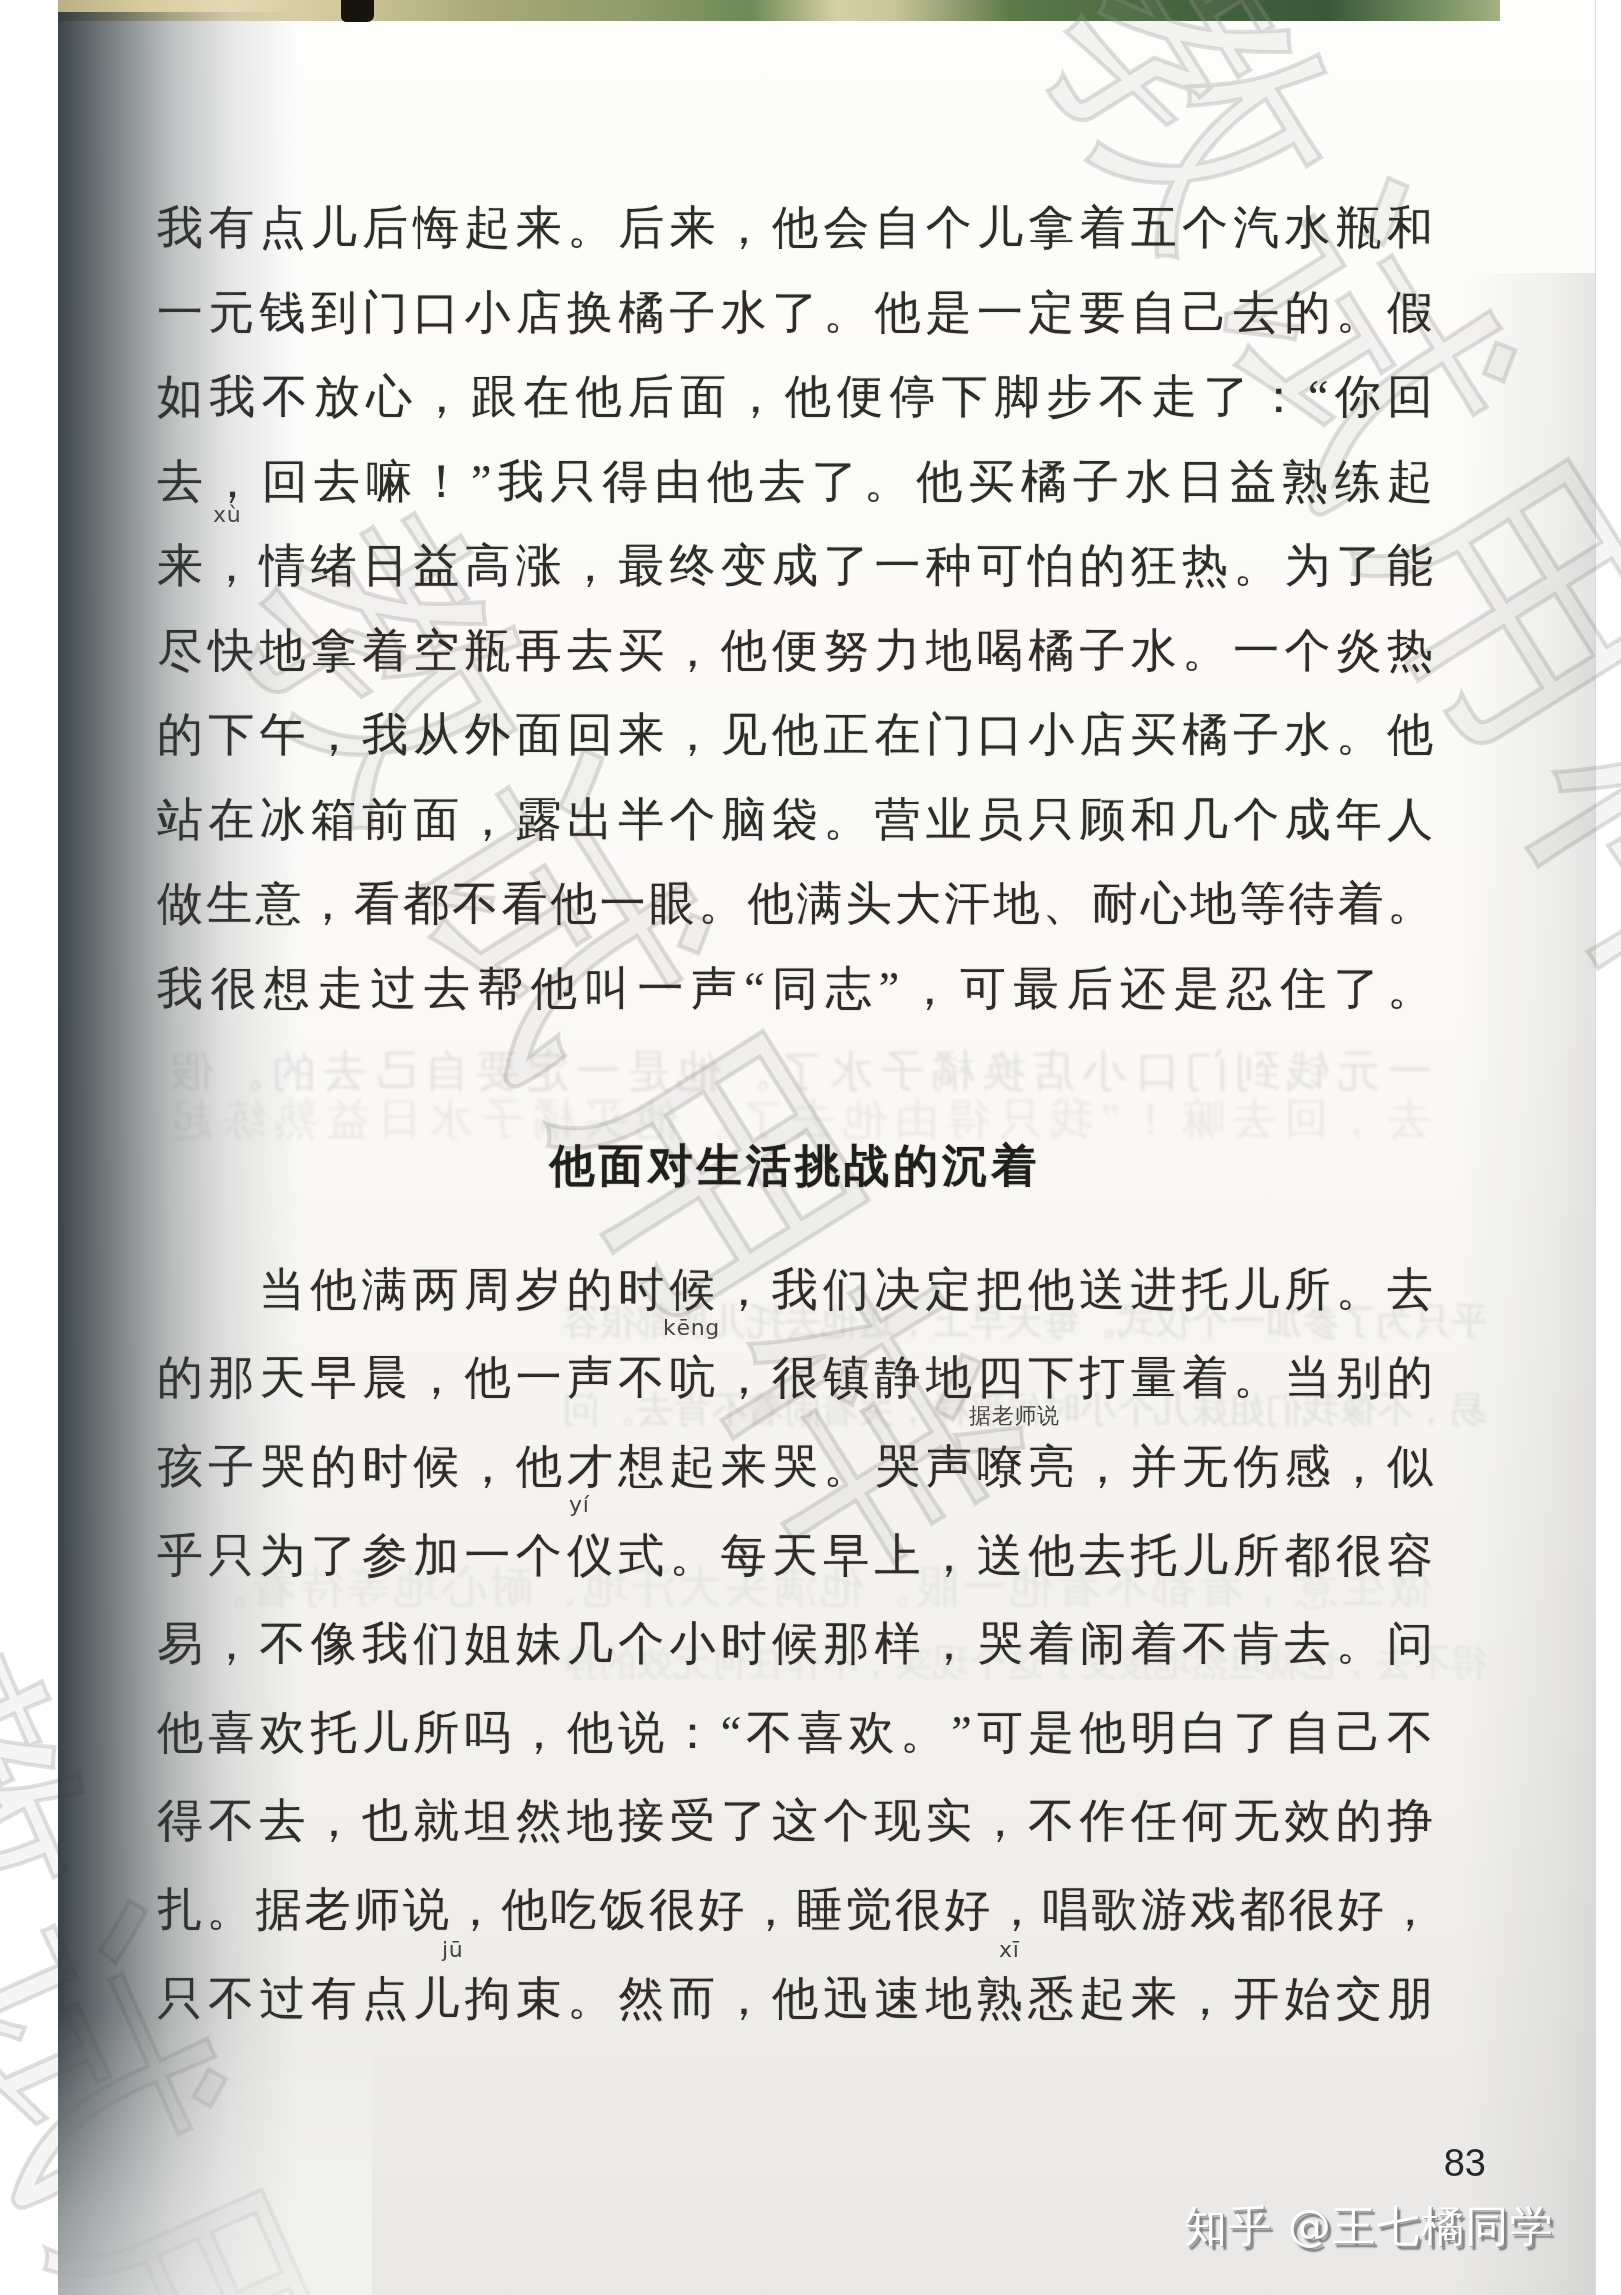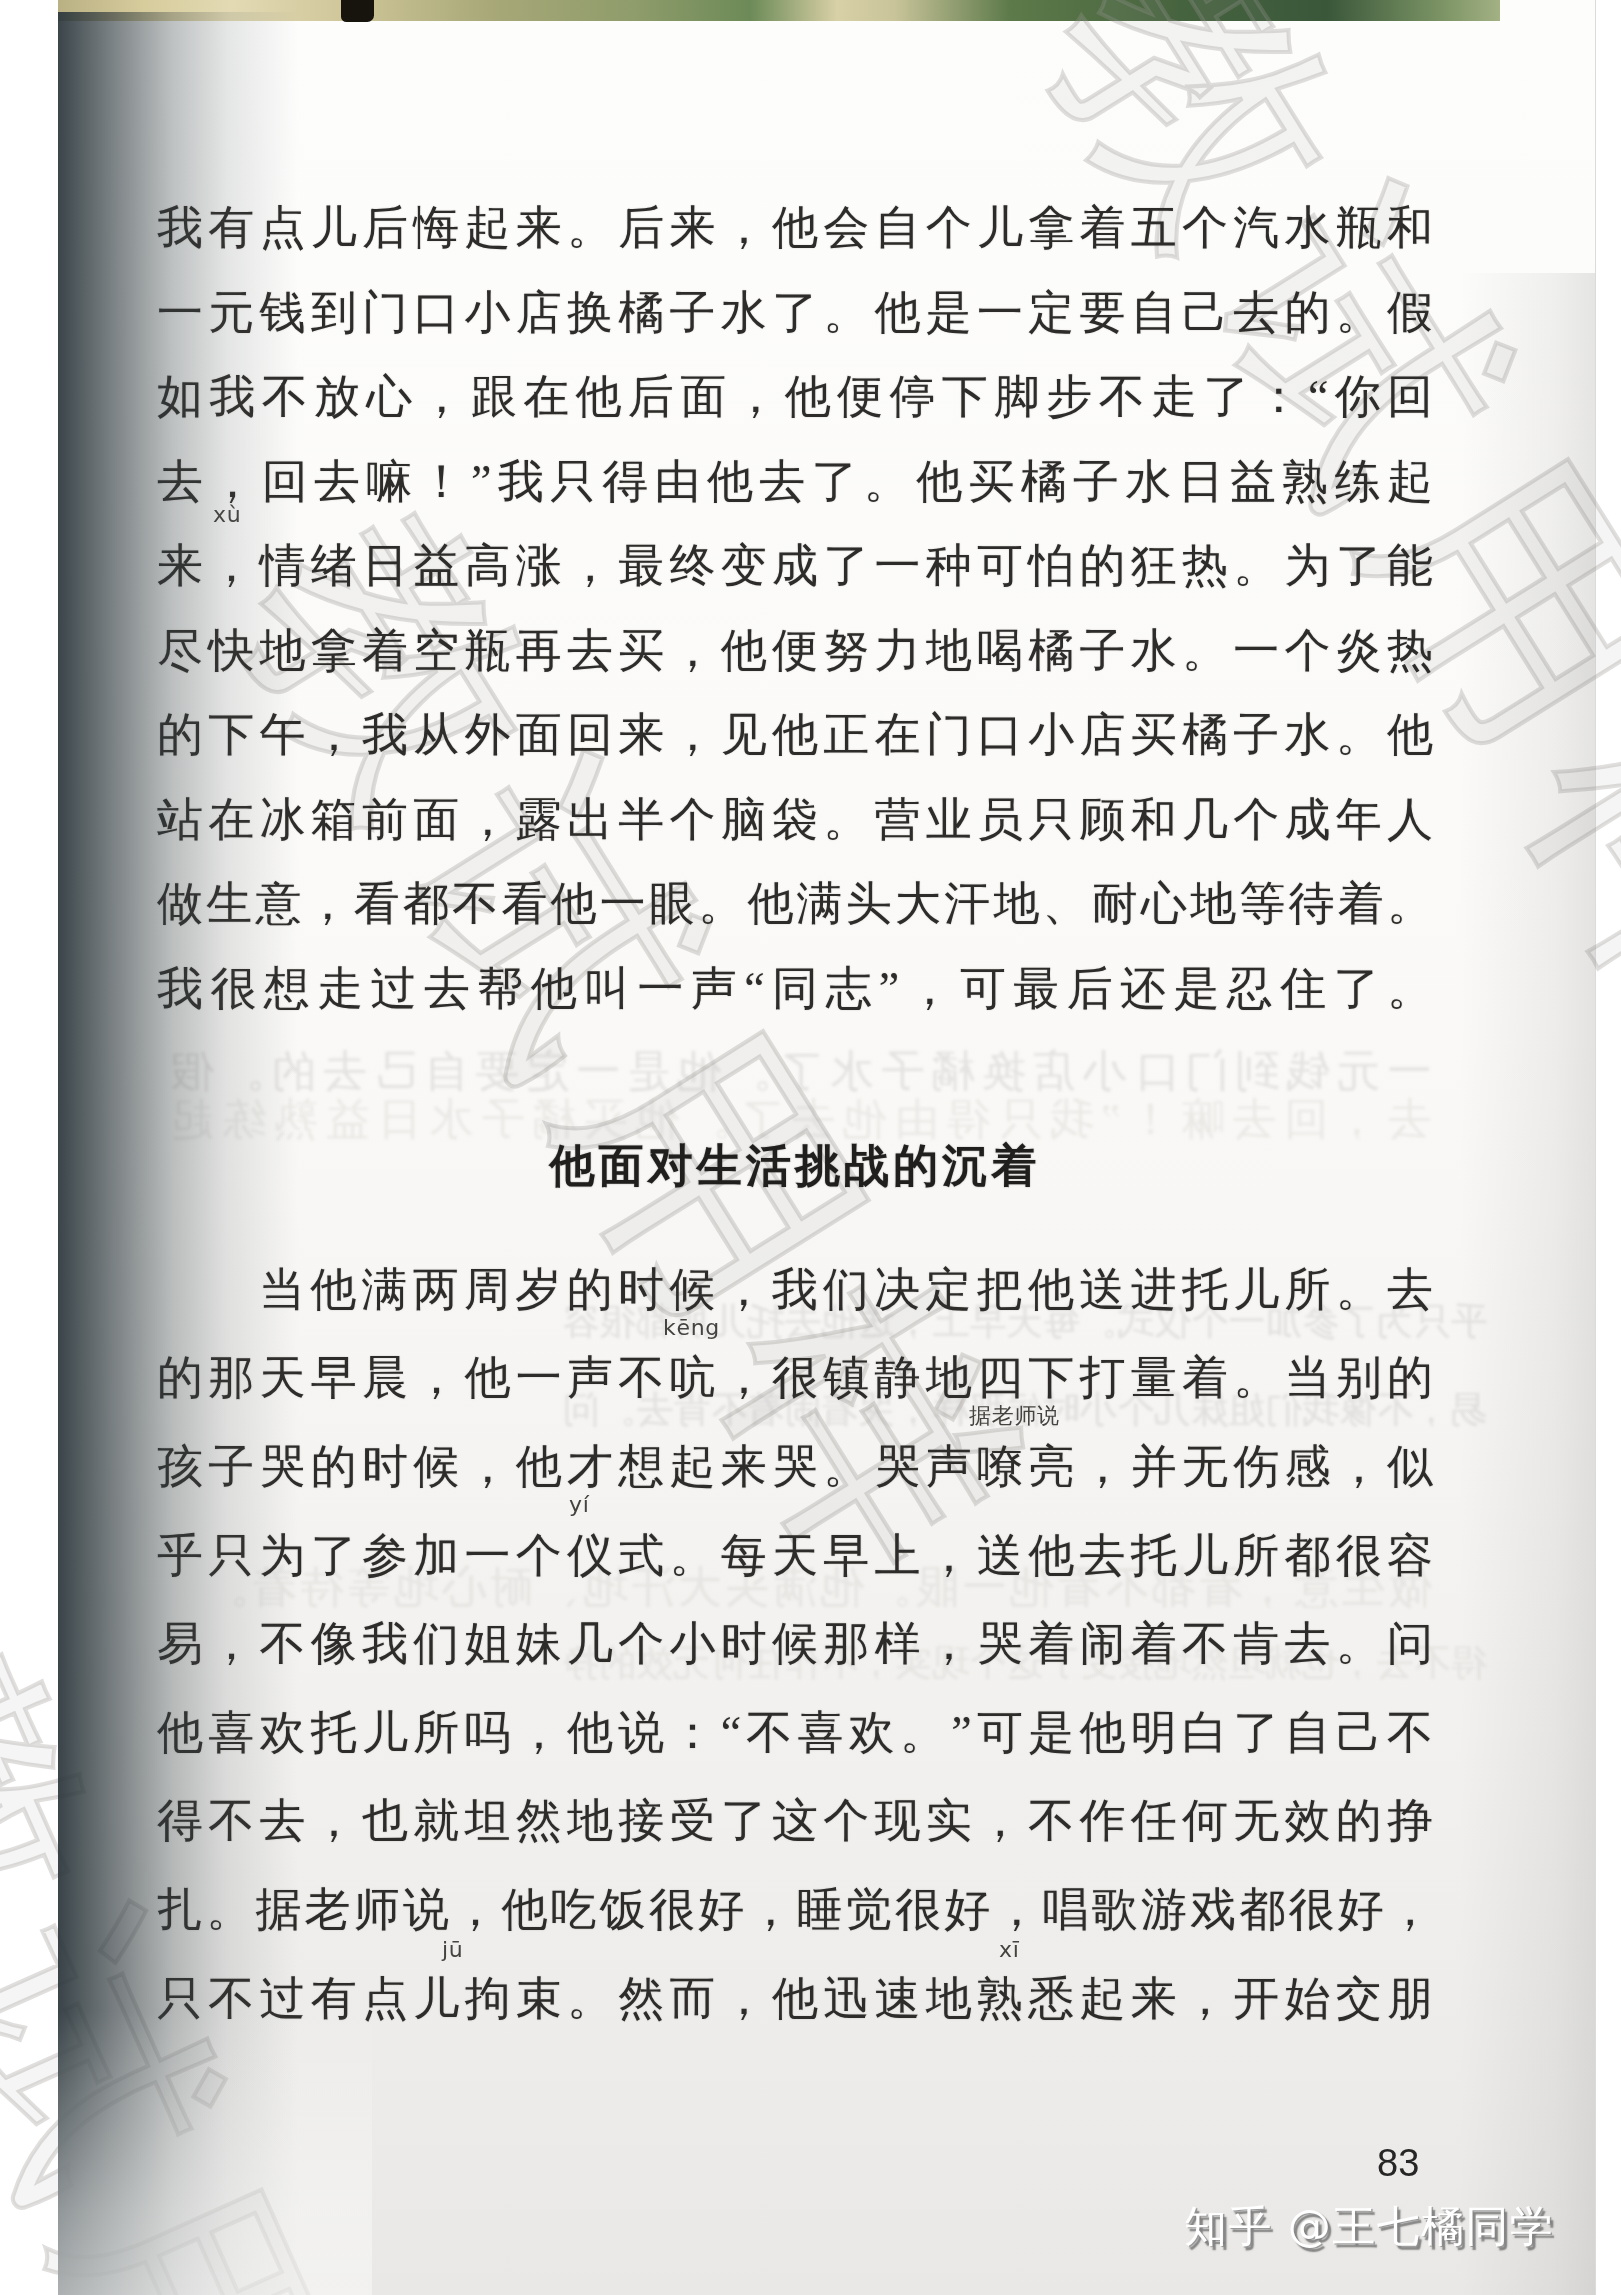--- a/index.html
+++ b/index.html
@@ -37,21 +37,21 @@
   
   .wm{position:absolute;font-size:273px;line-height:273px;letter-spacing:27px;white-space:nowrap;
       color:rgba(160,158,154,.10);-webkit-text-stroke:4.1px rgba(152,150,146,.30);
       transform-origin:0 0;font-family:"Liberation Serif",serif;}
   .wm.small{font-size:259px;line-height:259px;}
   
   .bt{position:absolute;font-size:44px;line-height:49px;color:rgba(110,104,98,.15);
       transform:scaleX(-1);filter:blur(1.4px);text-align:justify;text-align-last:justify;white-space:nowrap;}
   .bt.fainter{color:rgba(110,104,98,.10);}
   
-  .pagenum{position:absolute;left:1377px;top:2142px;width:109px;text-align:left;font-size:38px;
+  .pagenum{position:absolute;left:1377px;top:2142px;width:109px;text-align:right;font-size:38px;
       color:#262626;font-family:"Liberation Sans","DejaVu Sans",sans-serif;}
   
   .credit{position:absolute;left:1184px;top:2198px;font-size:43px;white-space:nowrap;
       font-family:"DejaVu Sans","Liberation Sans",sans-serif;color:#ffffff;letter-spacing:1.4px;
       text-shadow:3.4px 4.1px 1.4px rgba(125,125,125,.95),1.4px 1.4px 0.7px rgba(140,140,140,.85);}
 </style>
 </head>
 <body>
 
 <div id="canvas">

